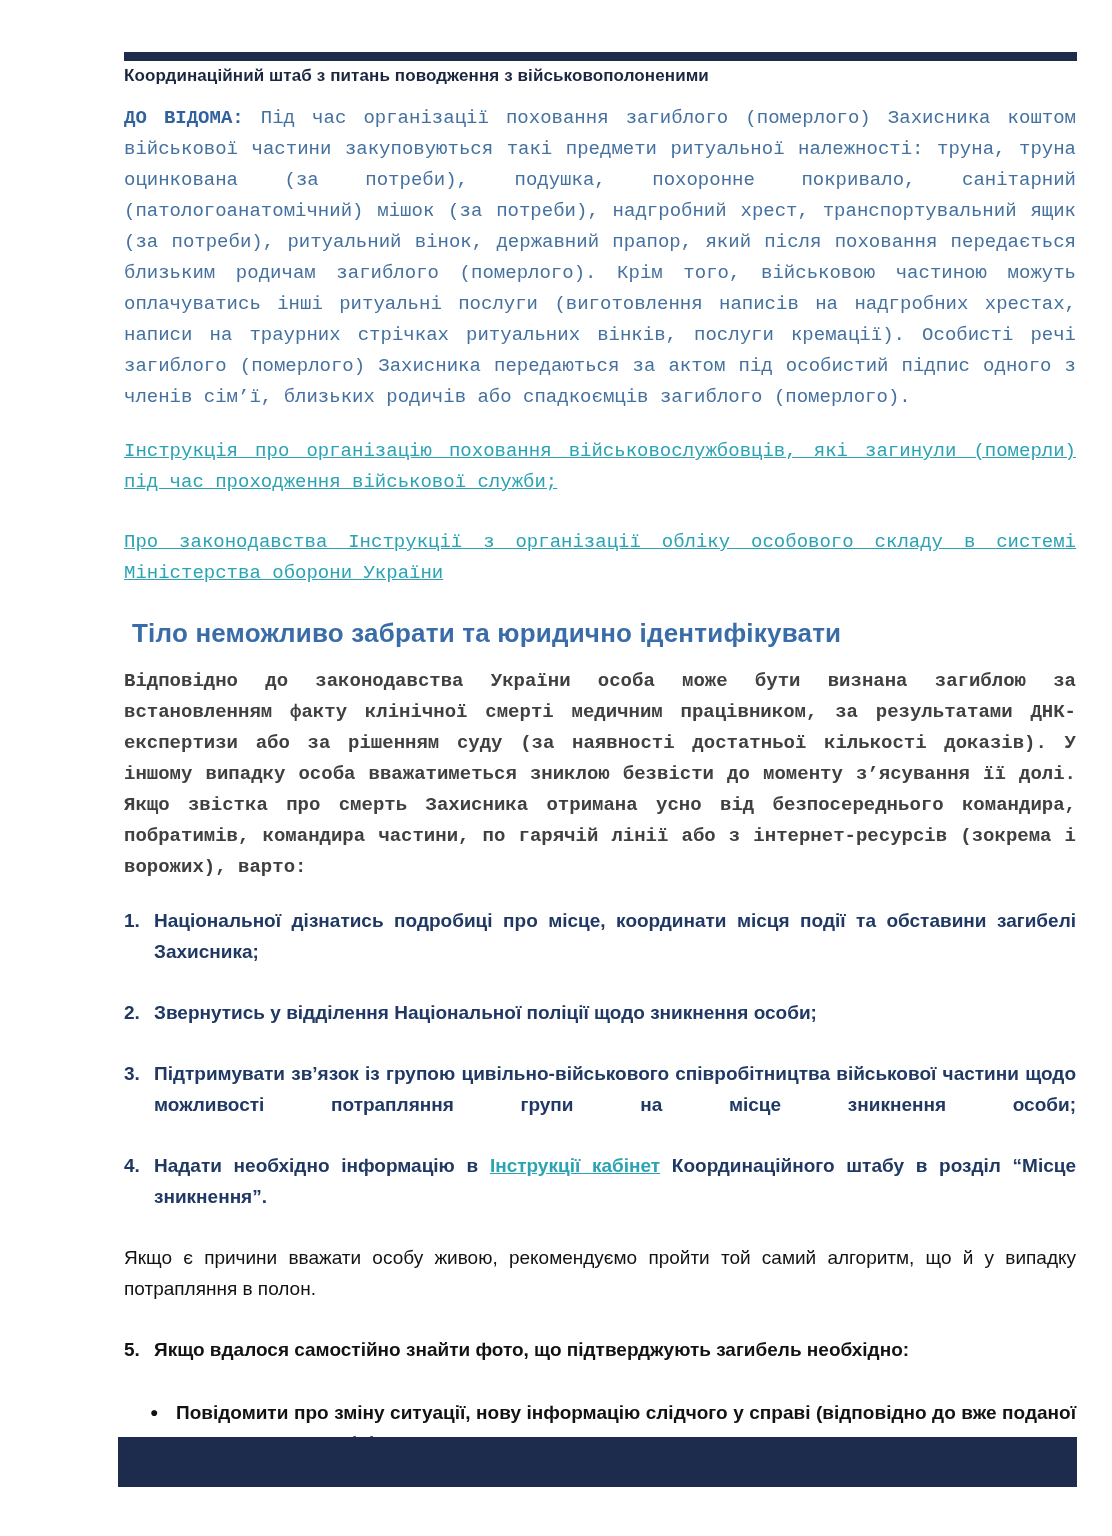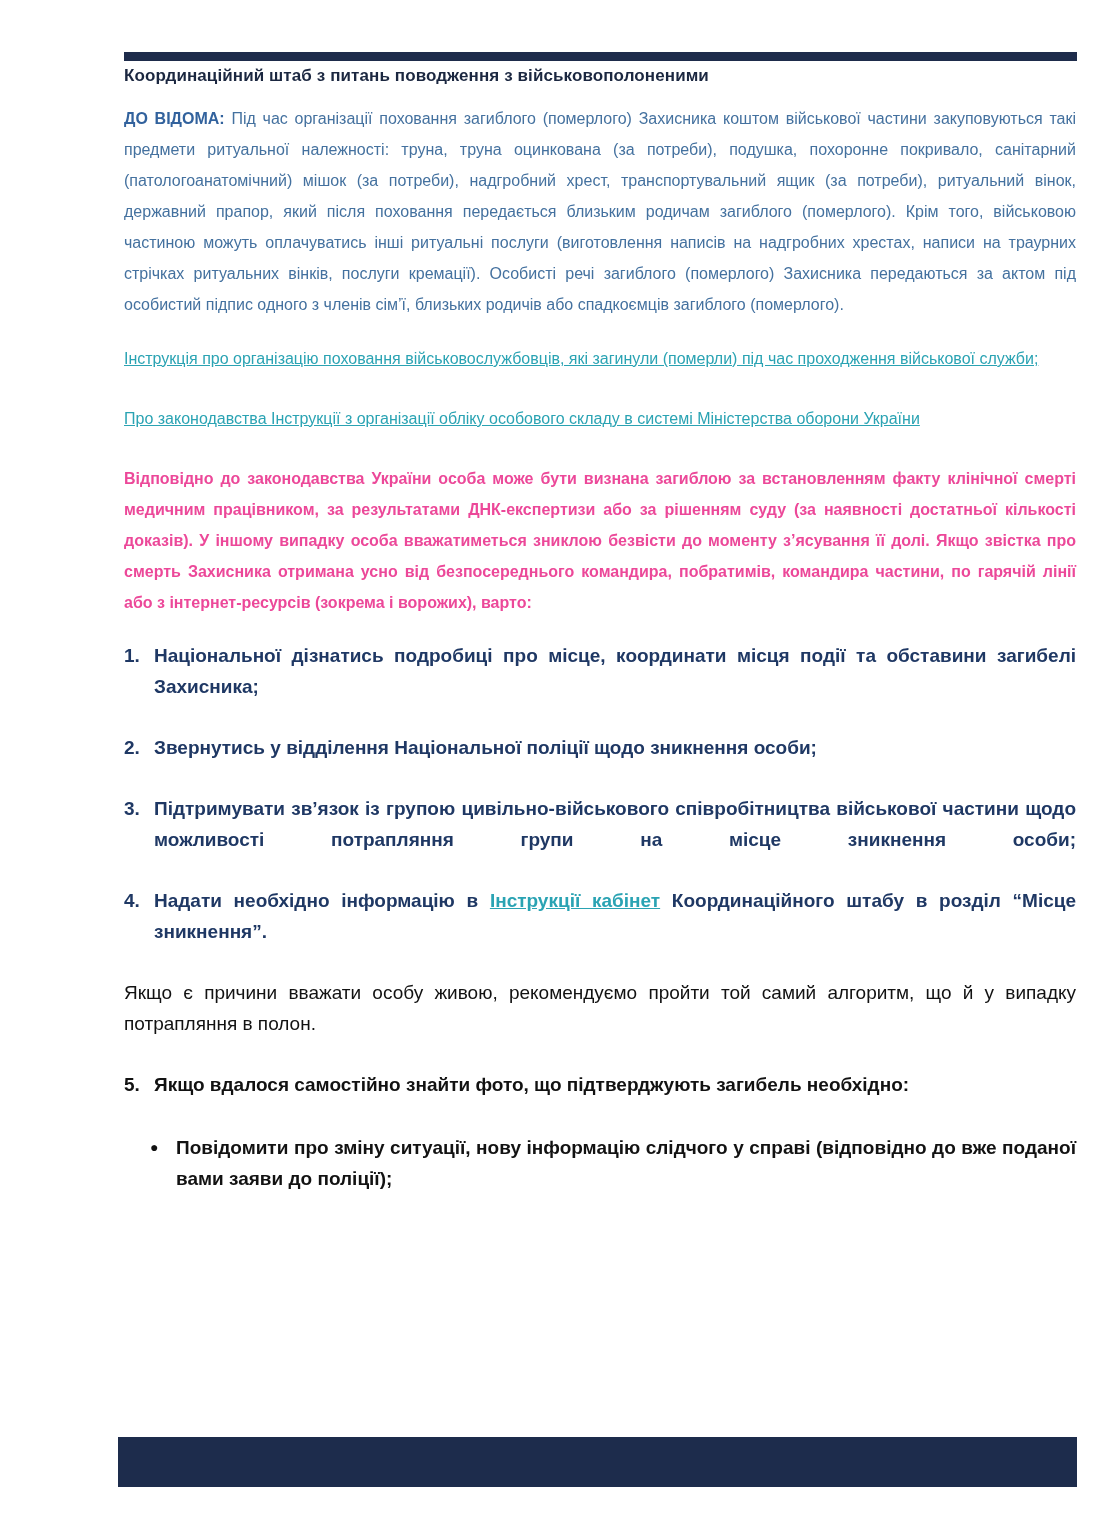--- a/index.html
+++ b/index.html
@@ -16,37 +16,37 @@
     position:absolute; left:74px; top:1437px;
     width:959px; height:50px; background:#1D2C4C;
   }
   .content { position:absolute; left:80px; top:66px; width:952px; }
 
   .doc-header {
     font-size:17px; font-weight:bold; color:#1B2740;
     margin:0 0 17px 0; letter-spacing:0.1px;
   }
   .para {
-    font-size:16px; line-height:31px; text-align:justify; margin:0;
+    font-size:19px; line-height:31px; text-align:justify; margin:0;font-family:Liberation Mono, monospace;
   }
   .intro { color:#44719F; margin-bottom:23px; }
   .intro-label { font-weight:bold; color:#32629D; }
 
   .sources-title {
     font-size:19px; line-height:31px; font-weight:bold;
     color:#1B2740; margin:0;
   }
   .link-para { margin:0 0 29px 0; }
   .doc-link { color:#2AA3B3; text-decoration:underline; cursor:pointer; }
 
   .section-title {
     font-size:26px; font-weight:bold; color:#3A6CA8;
     margin:4px 0 17px 8px; letter-spacing:0.2px;
   }
-  .body-navy { color:#ec4899; font-weight:bold; margin-bottom:22px; }
+  .body-navy { color:#404040; font-weight:bold; margin-bottom:22px; }
 
   .olist { margin:0; }
   .oitem { display:flex; margin:0 0 30px 0; }
   .onum {
     flex:none; width:30px; font-size:19px; line-height:31px;
     font-weight:bold; color:#1F3864;
   }
   .otext {
     flex:1; font-size:19px; line-height:31px; color:#1F3864;
     font-weight:bold; text-align:justify; margin:0;
@@ -78,20 +78,21 @@
 
     <div class="doc-header">Координаційний штаб з питань поводження з військовополоненими</div>
 
     <p class="para intro"><span class="intro-label">ДО ВІДОМА:</span><span> Під час організації поховання загиблого (померлого) Захисника коштом військової частини закуповуються такі предмети ритуальної належності: труна, труна оцинкована (за потреби), подушка, похоронне покривало, санітарний (патологоанатомічний) мішок (за потреби), надгробний хрест, транспортувальний ящик (за потреби), ритуальний вінок, державний прапор, який після поховання передається близьким родичам загиблого (померлого). Крім того, військовою частиною можуть оплачуватись інші ритуальні послуги (виготовлення написів на надгробних хрестах, написи на траурних стрічках ритуальних вінків, послуги кремації). Особисті речі загиблого (померлого) Захисника передаються за актом під особистий підпис одного з членів сім’ї, близьких родичів або спадкоємців загиблого (померлого).</span></p>
 
 
     <p class="para link-para"><a class="doc-link" href="#">Інструкція про організацію поховання військовослужбовців, які загинули (померли) під час проходження військової служби;</a></p>
 
     <p class="para link-para"><a class="doc-link" href="#">Про законодавства Інструкції з організації обліку особового складу в системі Міністерства оборони України</a></p>
 
+    <h1 class="section-title">Тіло неможливо забрати та юридично ідентифікувати</h1>
 
     <p class="para body-navy">Відповідно до законодавства України особа може бути визнана загиблою за встановленням факту клінічної смерті медичним працівником, за результатами ДНК-експертизи або за рішенням суду (за наявності достатньої кількості доказів). У іншому випадку особа вважатиметься зниклою безвісти до моменту з’ясування її долі. Якщо звістка про смерть Захисника отримана усно від безпосереднього командира, побратимів, командира частини, по гарячій лінії або з інтернет-ресурсів (зокрема і ворожих), варто:</p>
 
     <div class="olist">
 
       <div class="oitem">
         <span class="onum">1.</span>
         <p class="otext">Національної дізнатись подробиці про місце, координати місця події та обставини загибелі Захисника;</p>
       </div>
 

